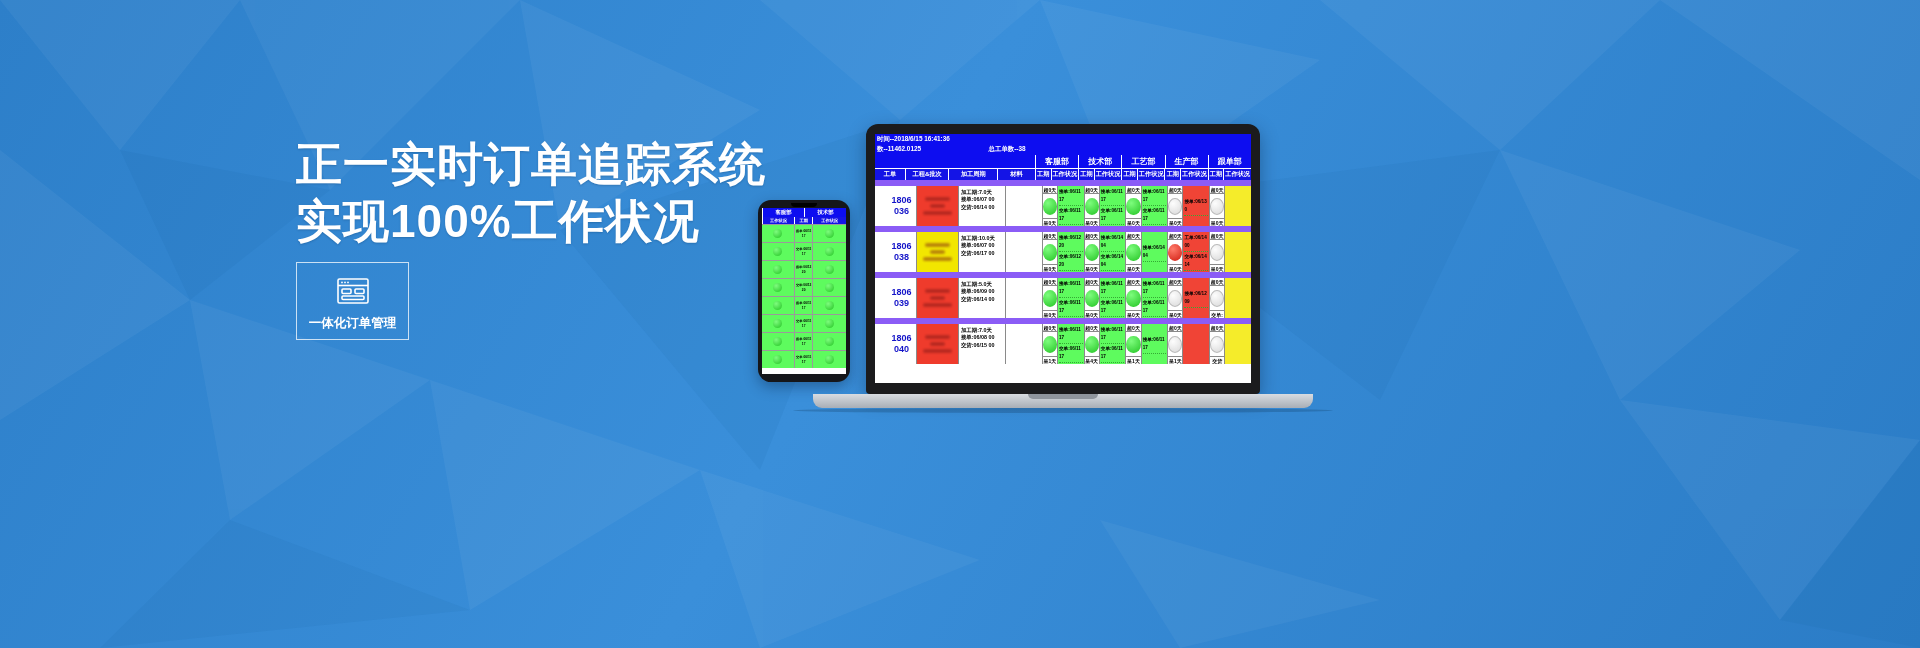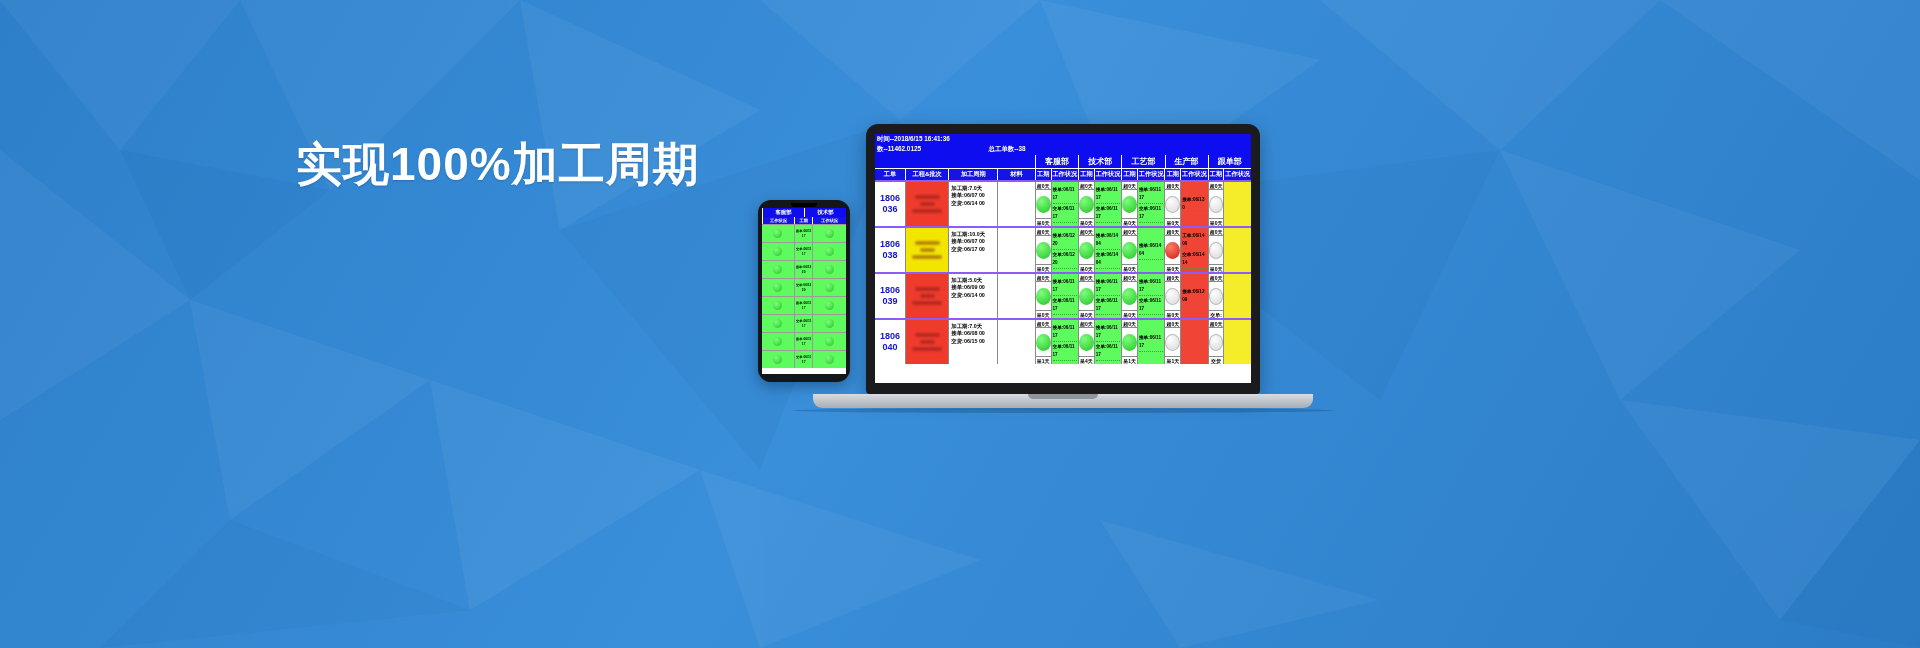--- a/index.html
+++ b/index.html
@@ -42,21 +42,21 @@
             display:flex; padding:1px 2px; }
   .topbar .tb-left { width:46%; }
   .topbar .tb-mid  { width:30%; }
   .deptrow { display:flex; background:#0d0df0; }
   .dept { color:#fff; font-weight:bold; font-size:8px; text-align:center;
           border-left:1px solid #fff; padding:1px 0; }
   .hdr { display:flex; background:#1414e6; }
   .hdr div { color:#fff; font-weight:bold; font-size:6.2px; text-align:center;
              border-left:1px solid #fff; border-top:1px solid #fff; padding:1px 0;}
   .rows { }
-  .row { display:flex; border-top:2px solid #8b5cf6; height:46px; }
+  .row { display:flex; border-top:6px solid #8b5cf6; height:46px;padding-left:12px; }
   .cell { border-left:1px solid #8a8a8a; position:relative; overflow:hidden;
           display:flex; flex-direction:column; }
   .wo { color:#1313c8; font-weight:bold; font-size:9px; display:flex;
         align-items:center; justify-content:center; text-align:center; line-height:11px; }
   .blur { display:flex; flex-direction:column; align-items:center; justify-content:center; gap:3px; }
   .blur span { display:block; height:4px; border-radius:2px; background:rgba(120,20,20,.45);
                filter:blur(1.1px); }
   .per { font-size:5.4px; line-height:7.4px; padding:3px 2px; font-weight:bold; }
   .statcell { display:flex; flex-direction:column; }
   .subtop,.subbot { font-size:5px; font-weight:bold; text-align:center;
@@ -116,25 +116,41 @@
       <polygon points="120,150 330,190 190,300"></polygon>
       <polygon points="560,230 900,120 760,470"></polygon>
       <polygon points="1120,200 1500,150 1380,400"></polygon>
       <polygon points="230,520 470,610 100,648"></polygon>
       <polygon points="1780,620 1920,440 1920,648"></polygon>
     </g>
   </svg>
 </div>
 
 <div id="copy">
-  <div class="headline">实现100%加工周期</div>
+  <div class="headline">正一实时订单追踪系统</div>
+  <div class="headline">实现100%工作状况</div>
 </div>
 
 <div id="features">
 
+  <div class="feature">
+    <div class="ficon">
+      <svg width="36" height="30" viewBox="0 0 36 30" fill="none" stroke="#fff" stroke-width="1.6">
+        <rect x="3" y="3" width="30" height="24" rx="1.5"></rect>
+        <line x1="3" y1="9.5" x2="33" y2="9.5"></line>
+        <circle cx="7" cy="6.4" r="0.9" fill="#fff" stroke="none"></circle>
+        <circle cx="10" cy="6.4" r="0.9" fill="#fff" stroke="none"></circle>
+        <circle cx="13" cy="6.4" r="0.9" fill="#fff" stroke="none"></circle>
+        <rect x="7" y="13" width="9" height="4.5" rx="1"></rect>
+        <rect x="20" y="13" width="9" height="4.5" rx="1"></rect>
+        <rect x="7" y="20" width="22" height="3.5" rx="1"></rect>
+      </svg>
+    </div>
+    <div class="flabel">一体化订单管理</div>
+  </div>
 
 
 </div>
 
 <div id="phone">
   <div id="pscreen">
     <div class="pdepts">
       <div class="pdept">客服部</div>
       <div class="pdept">技术部</div>
     </div>

